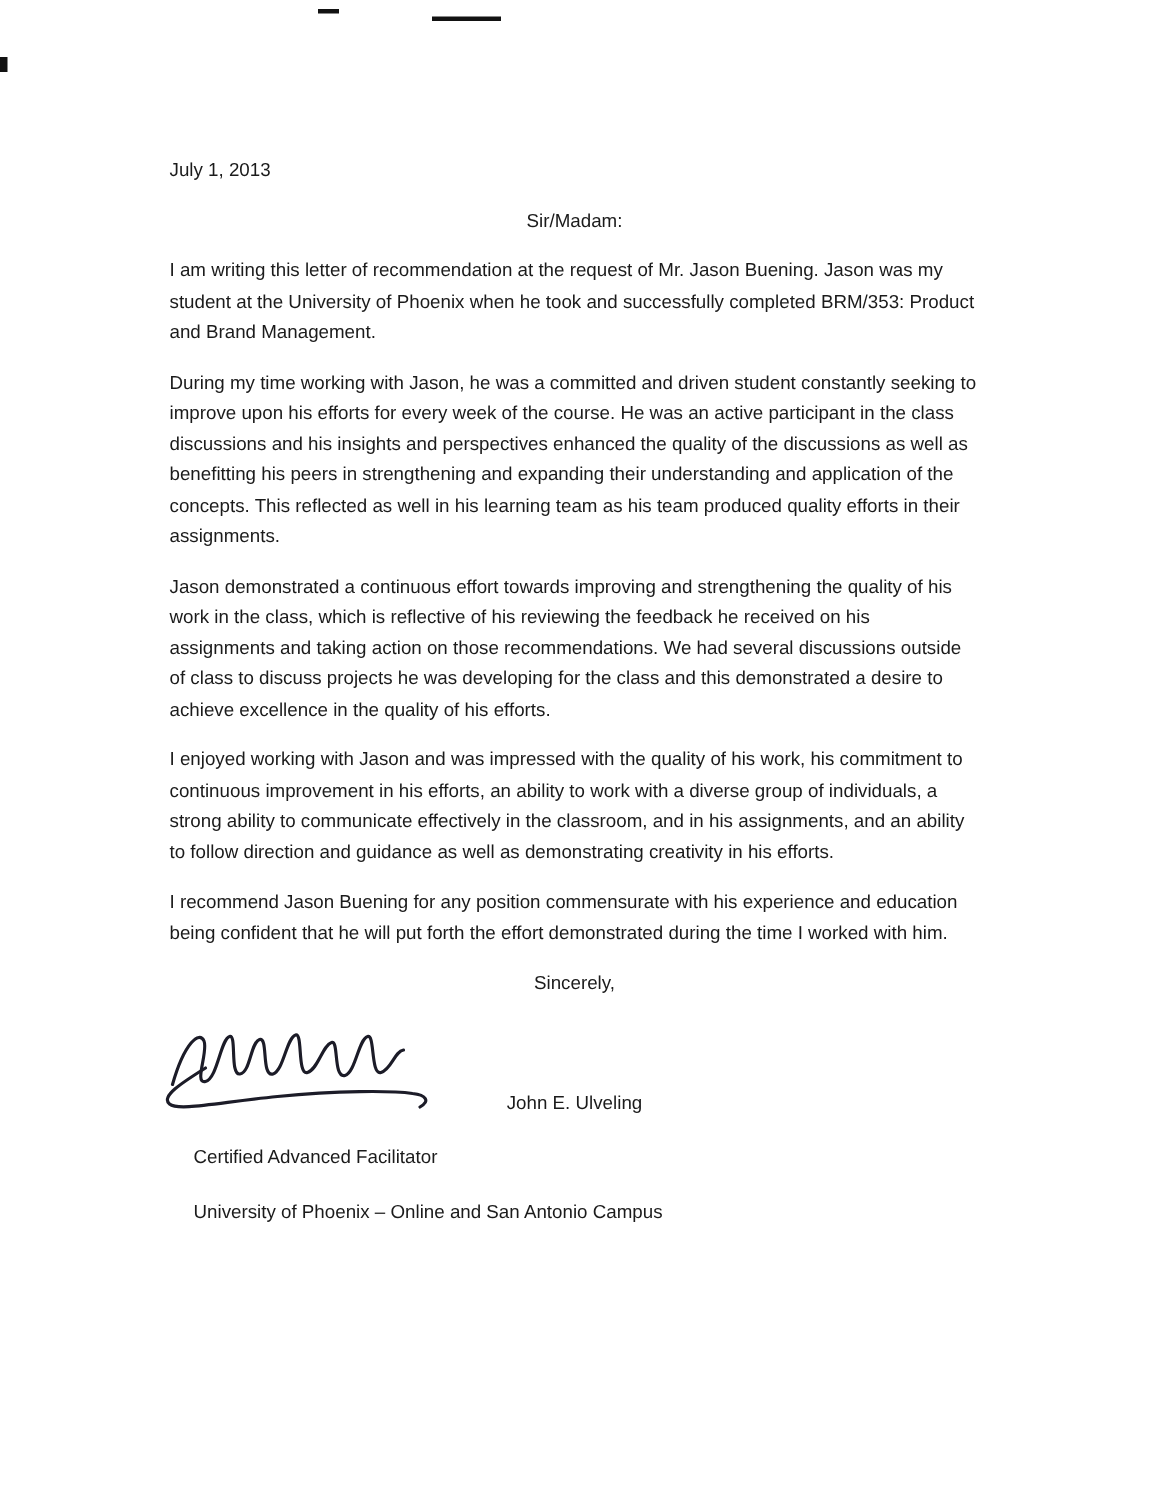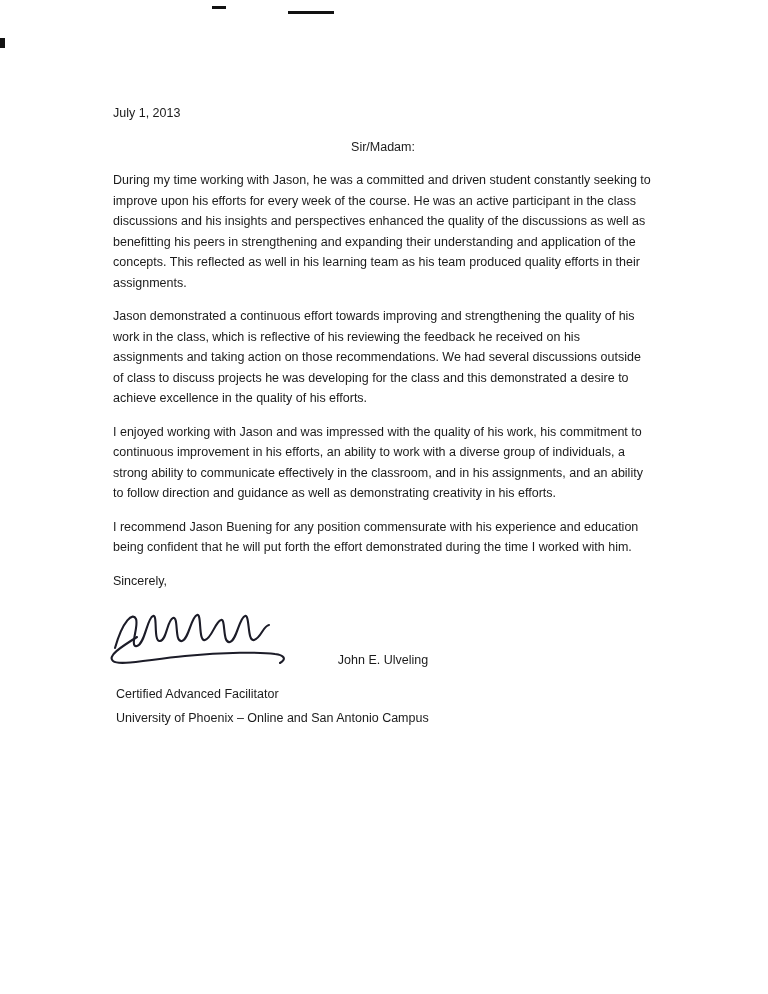--- a/index.html
+++ b/index.html
@@ -22,33 +22,33 @@
     top: 103px;
     width: 540px;
     font-size: 12.5px;
     line-height: 1.64;
   }
   .content p {
     margin: 0 0 13px 0;
   }
   .date { margin-bottom: 14px; }
   .salutation { margin-bottom: 14px; text-align: center; }
-  .closing { margin-bottom: 0; }
+  .closing { margin-bottom: 0; text-align: center; }
   .signature-svg {
     display: block;
     width: 188px;
     height: 62px;
     margin: 2px 0 -16px -10px;
   }
   .signer-name {
     margin: 0 0 10px 4px;
     text-align: center;
   }
   .signer-block p {
-    margin: 3px;
+    margin: 16px;
     line-height: 1.68;
   }
   
   .artifact {
     position: absolute;
     background: #121212;
   }
   .artifact-top-dash-1 { left: 212px; top: 6px;  width: 14px; height: 3px; }
   .artifact-top-dash-2 { left: 288px; top: 11px; width: 46px; height: 3px; }
   .artifact-right-notch-1 { left: 756px; top: 27px;  width: 12px; height: 13px; }
@@ -65,20 +65,21 @@
   <div class="artifact artifact-right-notch-1"></div>
   <div class="artifact artifact-right-notch-2"></div>
   <div class="artifact artifact-left-notch"></div>
 
   <div class="content">
 
     <p class="date">July 1, 2013</p>
 
     <p class="salutation">Sir/Madam:</p>
 
+    <p>I am writing this letter of recommendation at the request of Mr. Jason Buening.  Jason was my student at the University of Phoenix when he took and successfully completed BRM/353: Product and Brand Management.</p>
     <p>During my time working with Jason, he was a committed and driven student constantly seeking to improve upon his efforts for every week of the course.  He was an active participant in the class discussions and his insights and perspectives enhanced the quality of the discussions as well as benefitting his peers in strengthening and expanding their understanding and application of the concepts. This reflected as well in his learning team as his team produced quality efforts in their assignments.</p>
     <p>Jason demonstrated a continuous effort towards improving and strengthening the quality of his work in the class, which is reflective of his reviewing the feedback he received on his assignments and taking action on those recommendations.  We had several discussions outside of class to discuss projects he was developing for the class and this demonstrated a desire to achieve excellence in the quality of his efforts.</p>
     <p>I enjoyed working with Jason and was impressed with the quality of his work, his commitment to continuous improvement in his efforts, an ability to work with a diverse group of individuals, a strong ability to communicate effectively in the classroom, and in his assignments, and an ability to follow direction and guidance as well as demonstrating creativity in his efforts.</p>
     <p>I recommend Jason Buening for any position commensurate with his experience and education being confident that he will put forth the effort demonstrated during the time I worked with him.</p>
 
     <p class="closing">Sincerely,</p>
 
     <svg class="signature-svg" viewBox="0 0 188 62" xmlns="http://www.w3.org/2000/svg" aria-hidden="true">
       <g fill="none" stroke="#1c1c28" stroke-width="2.1" stroke-linecap="round">
 

